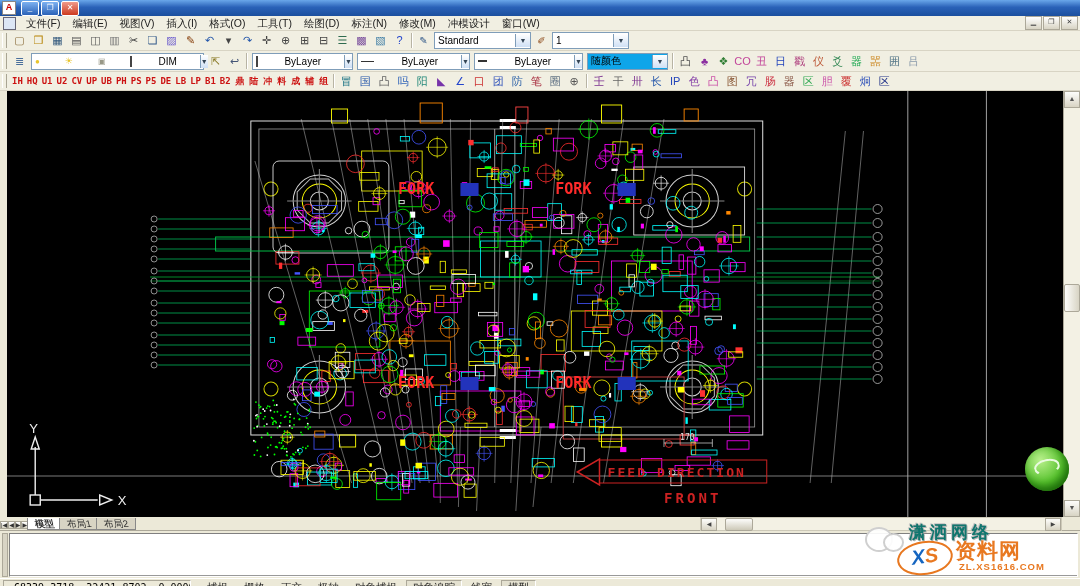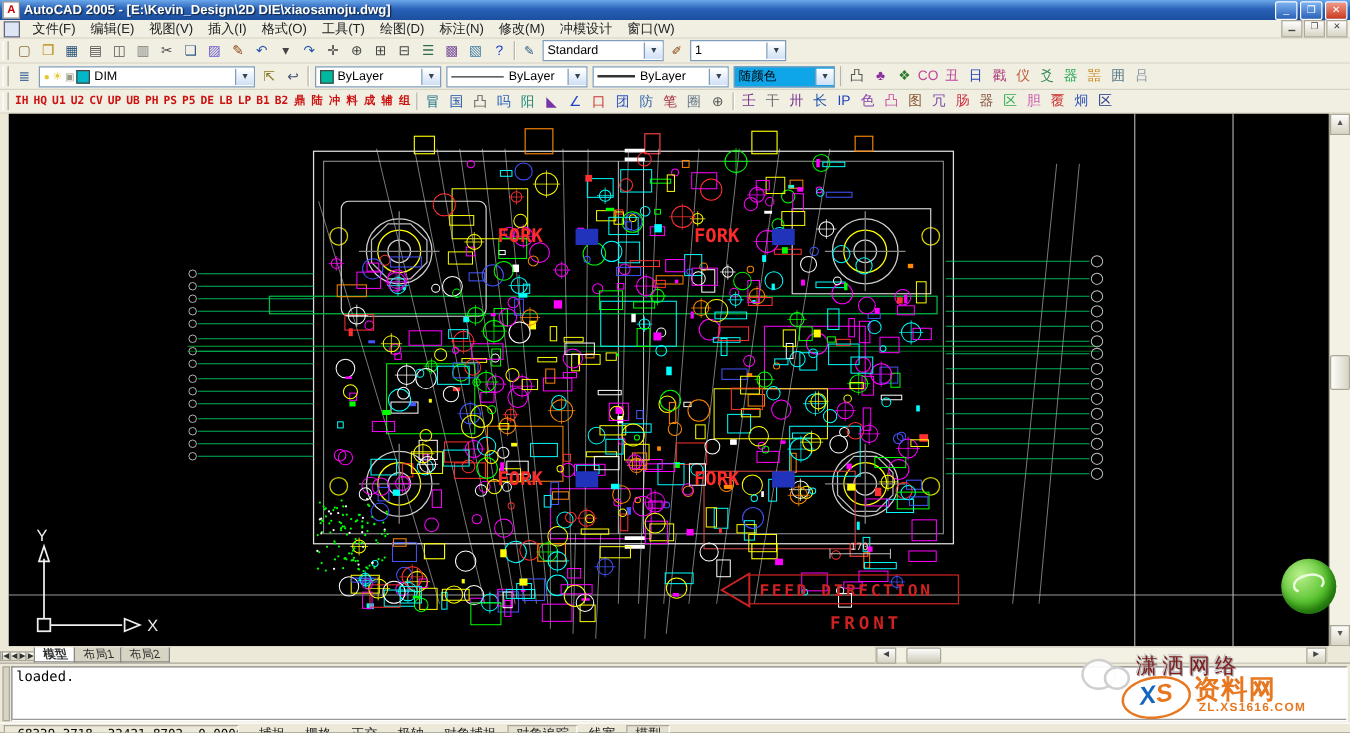--- a/index.html
+++ b/index.html
@@ -28,21 +28,21 @@
   .tbrow{display:flex;align-items:center;background:#f1efe2;border-bottom:1px solid #d8d4c4;overflow:hidden;}
   #tb1{height:19px;} #tb2{height:20px;} #tb3{height:18px;}
   .grip{width:3px;height:80%;border-left:1px solid #fff;border-right:1px solid #a9a593;margin:0 3px 0 2px;}
   .sep{width:1px;height:78%;background:#b8b4a4;border-right:1px solid #fff;margin:0 2px;}
   .tbi{width:17px;height:16px;display:inline-flex;align-items:center;justify-content:center;
     font-size:11px;border:1px solid transparent;cursor:default;}
   .tbi.sm{width:15px;font-size:10px;}
   .tbr{min-width:10px;height:15px;padding:0 1px;display:inline-flex;align-items:center;justify-content:center;
     font-size:9px;font-weight:bold;color:#c11;font-family:"DejaVu Sans Mono",monospace;border:1px solid transparent;}
   .combo{display:inline-flex;align-items:center;background:#fff;border:1px solid #7f9db9;
-    height:15px;font-size:10px;margin:0 2px;padding-left:3px;white-space:nowrap;}
+    height:15px;font-size:10px;margin:0 2px;padding-left:3px;white-space:nowrap;gap:23px;}
   .combo .arrow{width:14px;height:13px;margin-left:auto;background:linear-gradient(180deg,#fff,#cfe0f5);
     border-left:1px solid #7f9db9;color:#345;font-size:7px;line-height:13px;text-align:center;}
   .swatch{width:9px;height:9px;display:inline-block;margin-right:3px;border:1px solid #444;}
   .lt-line{display:inline-block;width:42px;height:1px;background:#333;margin-right:4px;}
   
   #draw{height:426px;display:flex;background:#ece9d8;padding-left:7px;position:relative;}
   #canvas{flex:1;background:#000;position:relative;}
   #canvas svg{display:block;width:100%;height:100%;}
   
   .vscroll{width:16px;background:#f3f1e4;border-left:1px solid #aca899;display:flex;flex-direction:column;}
@@ -86,37 +86,36 @@
   #coords{width:178px;height:13px;line-height:13px;background:#ece9d8;border:1px solid #aca899;
     border-bottom-color:#fff;border-right-color:#fff;padding:0 4px;font-size:10px;
     font-family:"DejaVu Sans Mono",monospace;margin-right:8px;white-space:nowrap;overflow:hidden;}
   .toggle{height:13px;line-height:13px;padding:0 6px;margin:0 1px;color:#222;border:1px solid transparent;}
   .toggle.active{border:1px solid #aca899;border-bottom-color:#fff;border-right-color:#fff;background:#e4e1d0;}
   
   #wm{position:absolute;right:2px;bottom:13px;width:215px;height:56px;z-index:40;pointer-events:none;}
   #wm .bubble{position:absolute;border:2px solid #cfcfcf;background:rgba(255,255,255,.92);border-radius:50%;}
   #wm .b1{left:2px;top:10px;width:24px;height:21px;}
   #wm .b2{left:20px;top:16px;width:17px;height:15px;}
-  #wm .sitename{position:absolute;left:46px;top:4px;font-size:17px;font-weight:normal;letter-spacing:4px;
-    color:#7f1d1d;text-shadow:0 0 1px #9a9a9a,1px 1px 0 #b5b5b5,-1px -1px 0 #c8c8c8;white-space:nowrap;}
+  #wm .sitename{position:absolute;left:46px;top:4px;font-size:17px;font-weight:bold;letter-spacing:4px;
+    color:#0f766e;text-shadow:0 0 1px #9a9a9a,1px 1px 0 #b5b5b5,-1px -1px 0 #c8c8c8;white-space:nowrap;}
   #wm .xslogo{position:absolute;left:34px;top:24px;width:52px;height:30px;border:2px solid #e87820;
     border-radius:50%;transform:rotate(-8deg);font-style:italic;font-weight:bold;font-size:20px;
     text-align:center;line-height:27px;background:rgba(255,255,255,.85);}
   #wm .xslogo .x{color:#1565c0;} #wm .xslogo .s{color:#e87820;}
   #wm .brand{position:absolute;left:92px;top:20px;font-size:21px;font-weight:bold;color:#e87820;
     text-shadow:1px 1px 0 #fff;letter-spacing:1px;white-space:nowrap;}
   #wm .url{position:absolute;left:96px;top:44px;font-size:9.5px;font-weight:bold;color:#e87820;
     text-shadow:1px 1px 0 #fff;letter-spacing:1px;white-space:nowrap;}
 </style>
 </head>
 <body>
 
 <div id="titlebar">
   <div class="appicon">A</div>
-  <div class="title">AutoCAD 2005 - [E:\Kevin_Design\2D DIE\xiaosamoju.dwg]</div>
   <div class="winbtn">_</div>
   <div class="winbtn">❐</div>
   <div class="winbtn close">✕</div>
 </div>
 
 <div id="menubar">
   <div class="docicon"></div>
   <span id="menus"><span class="menuitem">文件(F)</span><span class="menuitem">编辑(E)</span><span class="menuitem">视图(V)</span><span class="menuitem">插入(I)</span><span class="menuitem">格式(O)</span><span class="menuitem">工具(T)</span><span class="menuitem">绘图(D)</span><span class="menuitem">标注(N)</span><span class="menuitem">修改(M)</span><span class="menuitem">冲模设计</span><span class="menuitem">窗口(W)</span></span>
   <div class="mdi">
     <div class="mdibtn">▁</div>
@@ -1196,21 +1195,21 @@
     <div class="hbtn">◀</div>
     <div class="hthumb"></div>
     <div class="hspace"></div>
     <div class="hbtn">▶</div>
   </div>
 </div>
 
 <div id="cmd">
   <div class="splitter"></div>
   <div id="cmdbox">
-    <div id="cmdhist"><div>loaded.</div></div>
+    <div id="cmdhist"></div>
   </div>
 </div>
 
 <div id="statusbar">
   <div id="coords">-68339.3718, 32421.8702, 0.0000</div>
   <span id="toggles"><span class="toggle">捕捉</span><span class="toggle">栅格</span><span class="toggle">正交</span><span class="toggle">极轴</span><span class="toggle">对象捕捉</span><span class="toggle active">对象追踪</span><span class="toggle">线宽</span><span class="toggle active">模型</span></span>
 </div>
 
 <div id="wm">
   <div class="bubble b1"></div>

